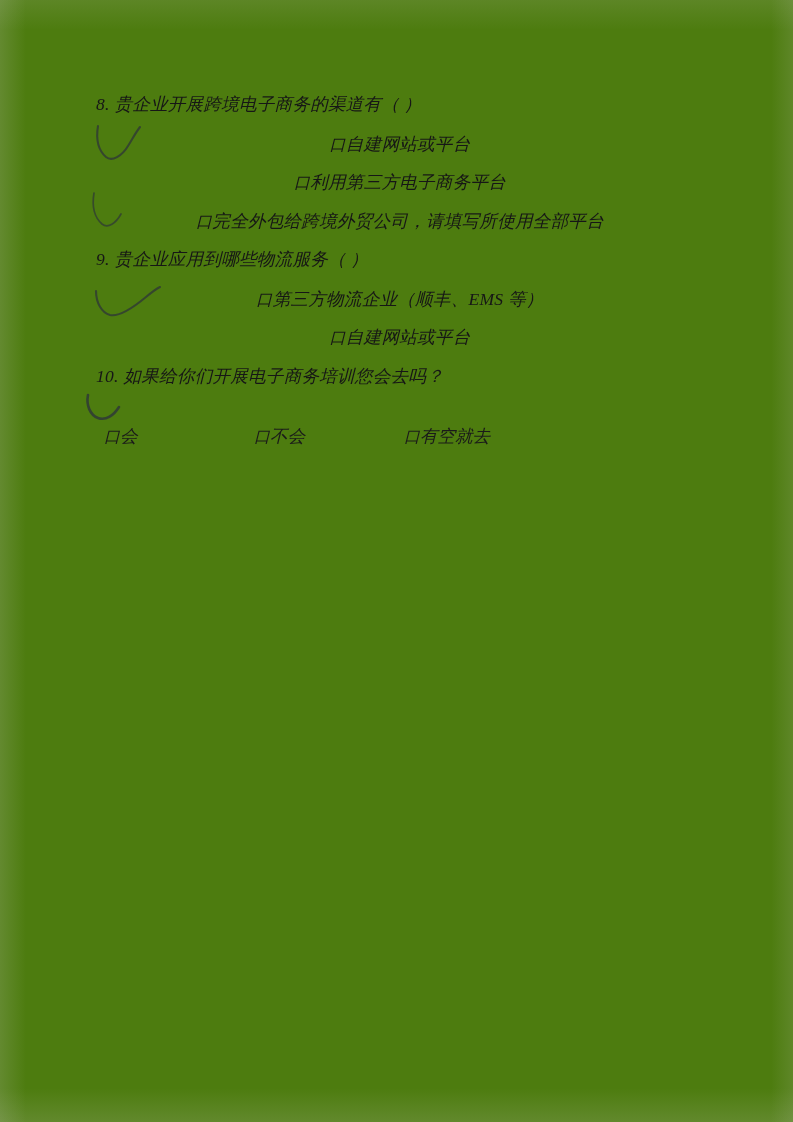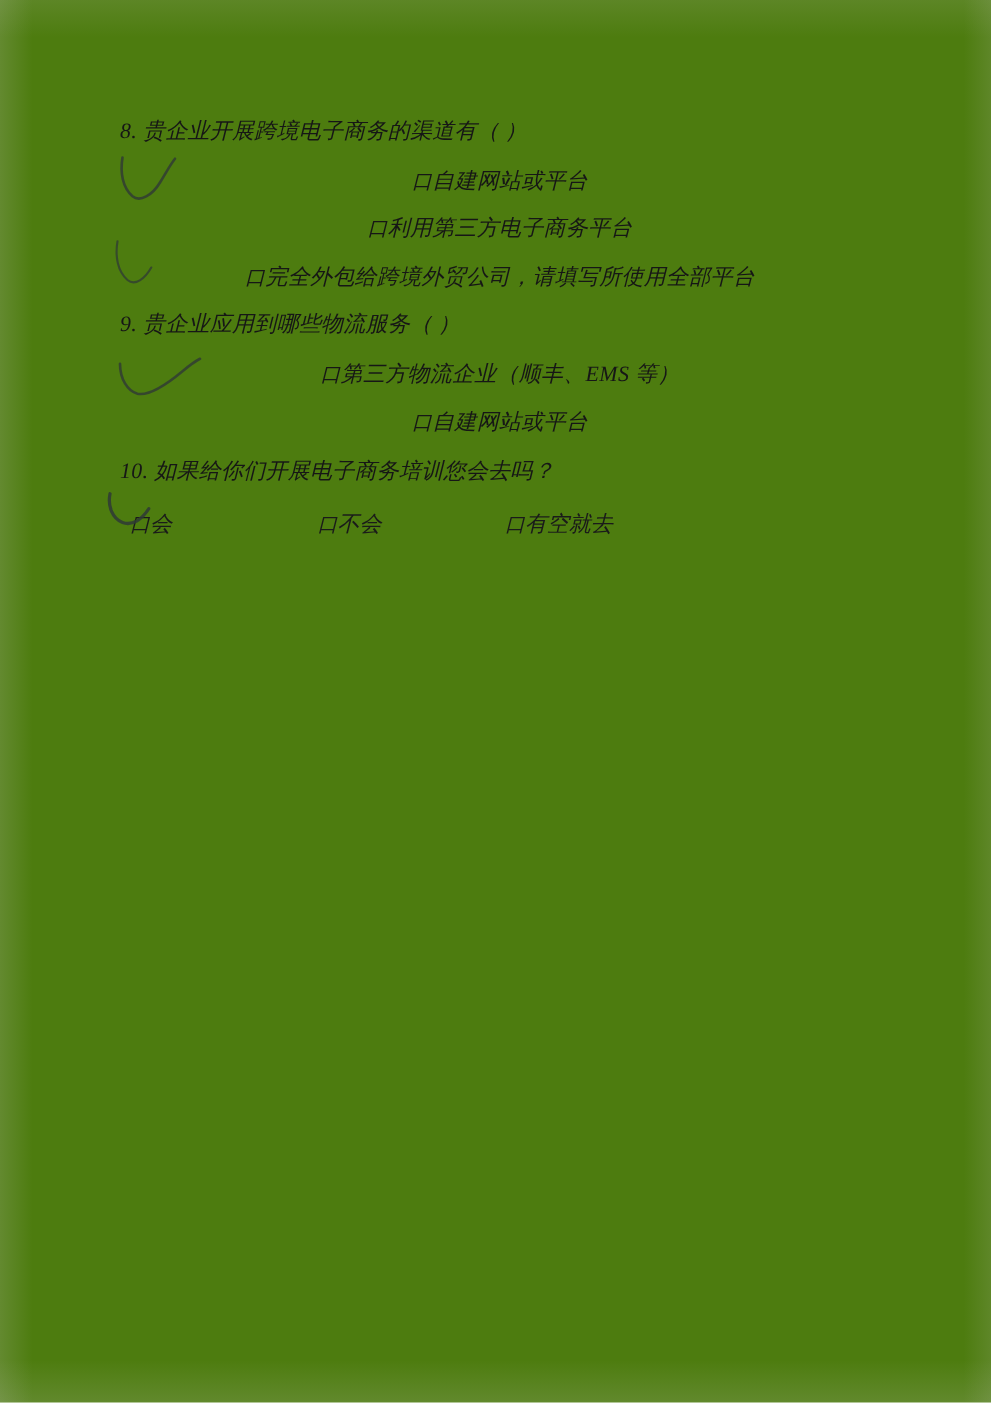--- a/index.html
+++ b/index.html
@@ -86,20 +86,21 @@
   }
 
   
   .choices {
     position: relative;
     padding-left: 8px;
     font-size: 17.5px;
   }
   .choice {
     display: inline-block;
+    margin-top: 17px;
   }
   .choice.c1 { width: 150px; }
   .choice.c2 { width: 150px; }
 
   
   .ink {
     position: absolute;
     pointer-events: none;
   }
   .ink svg { display: block; overflow: visible; }

